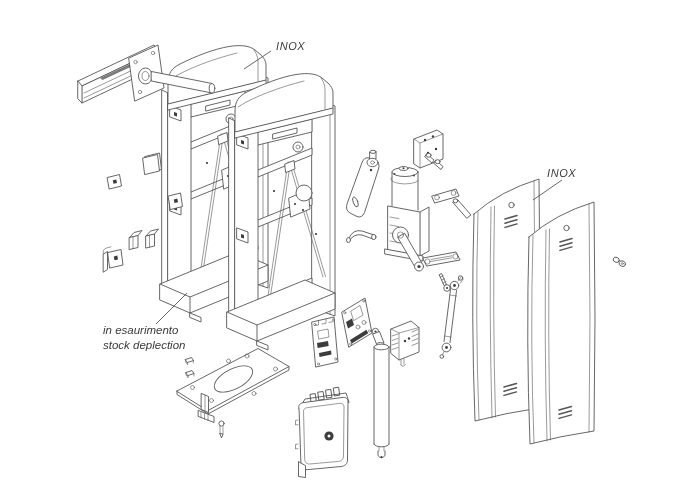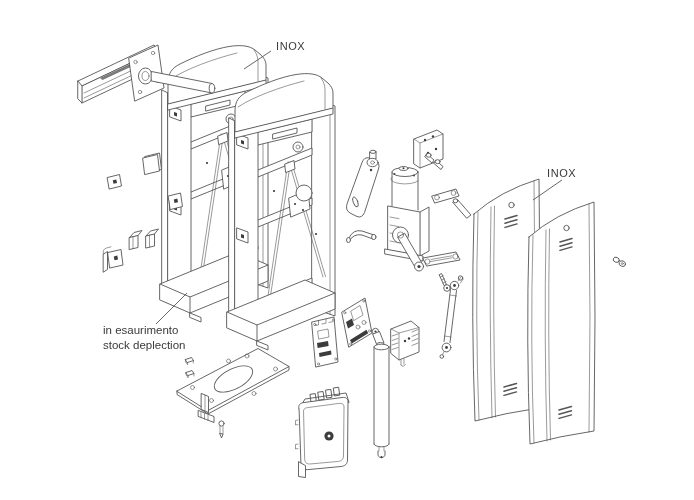--- a/index.html
+++ b/index.html
@@ -1,20 +1,20 @@
 <!DOCTYPE html>
 <html style="--line: #565656; --line_light: #7a7a7a; --text: #3a3a3a; --dark_detail: #3c3c3c; --background: #ffffff;"><head>
 <meta charset="utf-8">
 <style>
   :root{
     --line:#565656; --line_light:#7a7a7a; --text:#3a3a3a; --dark_detail:#3c3c3c; --background:#ffffff;
   }
   html,body{margin:0;padding:0;background:var(--background);}
   #stage{position:relative;width:690px;height:500px;background:var(--background);overflow:hidden;
-         font-family:"Liberation Sans", sans-serif;}
+         font-family:"Liberation Sans", sans-serif;font-style:italic;}
   svg{display:block}
   .s{fill:none;stroke:var(--line);stroke-width:.9;stroke-linejoin:round;stroke-linecap:round}
   .f{fill:#fff;stroke:var(--line);stroke-width:.9;stroke-linejoin:round;stroke-linecap:round}
   .t{stroke-width:.6}
   .d{fill:var(--dark_detail);stroke:none}
   .md{fill:var(--line_light);stroke:none}
   .v{stroke:var(--line);stroke-width:1.5;stroke-linecap:round}
   .leader{stroke:var(--line);stroke-width:.9}
   text.lbl{font-family:"Liberation Sans", sans-serif;font-size:11px;letter-spacing:.6px;fill:var(--text)}
   text.note{font-family:"Liberation Sans", sans-serif;font-size:11.5px;fill:var(--text)}

